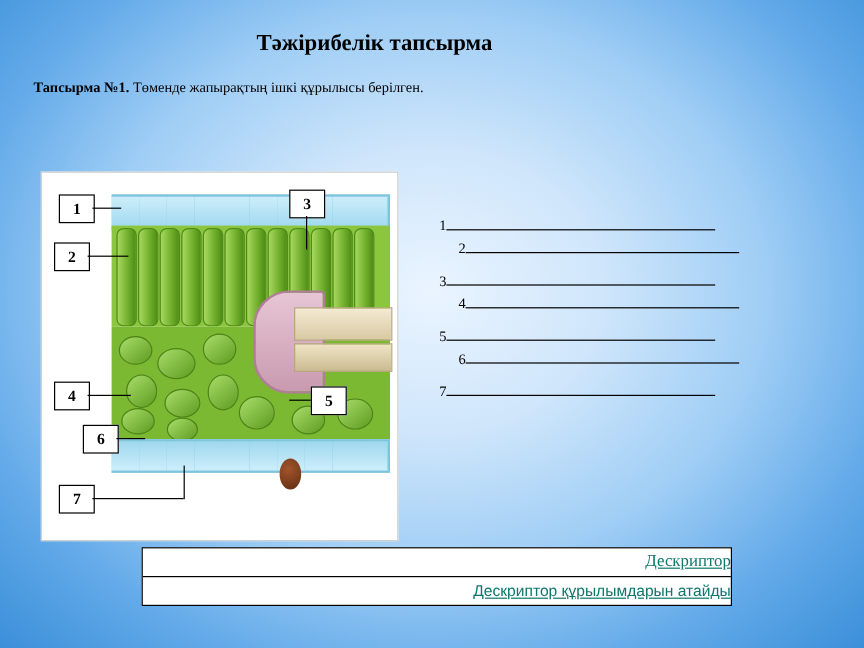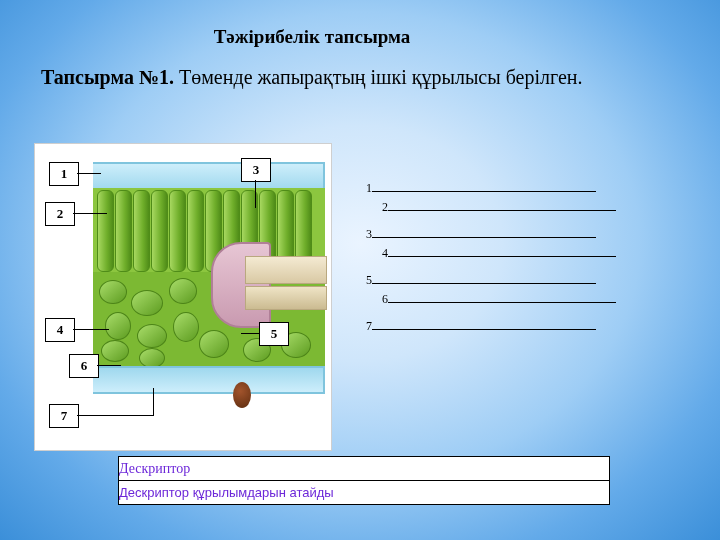--- a/index.html
+++ b/index.html
@@ -28,23 +28,22 @@
     font-size: 19px;
     font-weight: bold;
     color: #000;
     font-family: "Liberation Serif", serif;
   }
   .task-line {
     position: absolute;
     left: 28px;
     top: 66px;
     width: 670px;
-    font-size: 20px;
-    color: #000;
-    margin-left: 13px;
+    font-size: 12px;
+    color: #000;
   }
   .task-line b { font-weight: bold; }
   .task-sub {
     position: absolute;
     left: 32px;
     top: 95px;
     width: 670px;
     font-size: 16px;
     color: #000;
   }
@@ -216,23 +215,24 @@
     left: 118px;
     top: 456px;
     width: 490px;
     border: 1px solid #000;
     background: #ffffff;
     font-family: "Liberation Sans", sans-serif;
   }
   .desc-table .row {
     height: 23px;
     line-height: 23px;
-    text-align: left;
+    text-align: right;
     font-size: 13px;
-    color: #6d28d9;
+    color: #0f766e;
+    text-decoration: underline;
   }
   .desc-table .row.head {
     border-bottom: 1px solid #000;
     font-family: "Liberation Serif", serif;
     font-size: 14px;
   }
 </style>
 </head>
 <body>
 

